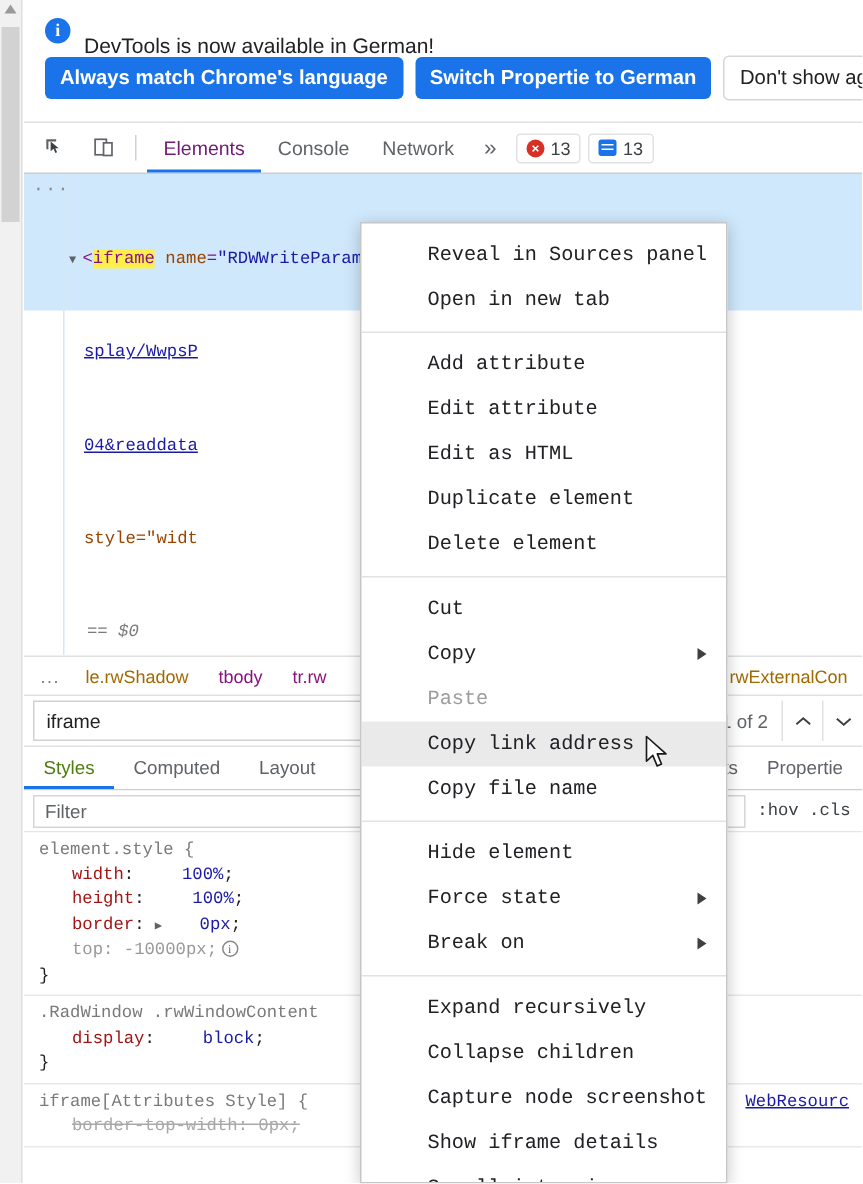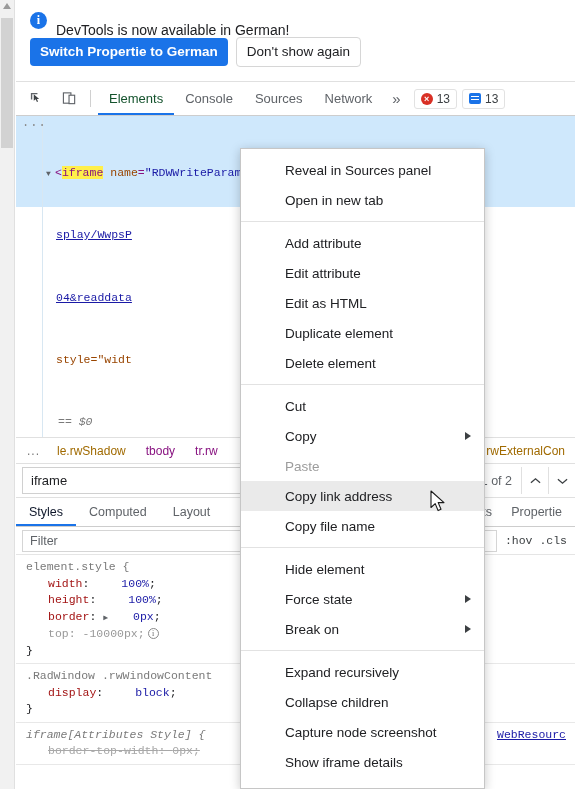--- a/index.html
+++ b/index.html
@@ -94,21 +94,21 @@
   }
   .tb-sep {
     width: 1px; height: 17px; background: #d0d0d0; margin: 0 7px 0 8px;
   }
   .dt-tab {
     font-size: 13px; color: #5f6368;
     padding: 0 11px; height: 33px;
     display: flex; align-items: center;
     cursor: pointer; white-space: nowrap;
   }
-  .dt-tab.active { color: #14532d; box-shadow: inset 0 -2px 0 #1a73e8; }
+  .dt-tab.active { color: #701a75; box-shadow: inset 0 -2px 0 #1a73e8; }
   .dt-more { font-size: 15px; color: #5f6368; padding: 0 9px; cursor: pointer; }
   .badge-group { display: flex; align-items: center; margin-left: 4px; gap: 5px; }
   .badge {
     display: flex; align-items: center; gap: 4px;
     border: 1px solid #e2e2e2; border-radius: 3px;
     padding: 2px 6px; font-size: 12px; color: #3c4043;
     background: #fff; cursor: pointer;
   }
   .dot-err {
     width: 12px; height: 12px; border-radius: 50%;
@@ -201,21 +201,21 @@
     width: 559px; height: 29px;
     background: #ffffff;
     border-bottom: 1px solid #cdcdcd;
     display: flex; align-items: center;
   }
   .st-tab {
     font-size: 12.5px; color: #5f6368;
     padding: 0 13px; height: 28px;
     display: flex; align-items: center; cursor: pointer; white-space: nowrap;
   }
-  .st-tab.active { color: #0f172a; box-shadow: inset 0 -2px 0 #1a73e8; }
+  .st-tab.active { color: #4d7c0f; box-shadow: inset 0 -2px 0 #1a73e8; }
 
   
   .filterrow {
     position: absolute; left: 16px; top: 527px;
     width: 559px; height: 28px;
     background: #ffffff;
     border-bottom: 1px solid #e5e5e5;
     display: flex; align-items: center;
   }
   .filter-input {
@@ -237,21 +237,21 @@
     position: absolute; left: 16px; top: 555px;
     width: 559px; height: 234px;
     background: #ffffff;
     overflow: hidden;
     font-family: "Liberation Mono", monospace;
     font-size: 11.5px;
     line-height: 16.5px;
   }
   .rule { padding: 4px 0 4px 10px; border-bottom: 1px solid #e8e8e8; position: relative; }
   .sel { color: #7a7a7a; }
-  .sel-italic { color: #7a7a7a; font-style: italic; }
+  .sel-italic { color: #7a7a7a; }
   .prop { color: #a31515; padding-left: 22px; display: inline-block; }
   .val { color: #1a1aa6; margin-left: 25px; }
   .val-gray { color: #999; }
   .strike { text-decoration: line-through; color: #a8a8a8; }
   .brace { color: #202124; }
   .tri-inline { color: #5f6368; font-size: 8px; }
   .info-circ {
     display: inline-block; width: 11px; height: 11px;
     border: 1px solid #8a8a8a; border-radius: 50%;
     font-size: 8px; line-height: 9px; text-align: center;
@@ -275,21 +275,21 @@
     padding: 6px 0 0 0;
     overflow: hidden;
     height: 641px;
   }
   .mi {
     height: 30px; display: flex; align-items: center;
     padding: 0 12px 0 44px;
     font-size: 13.5px; color: #202124;
     cursor: pointer; position: relative;
     white-space: nowrap;
-    font-family: Liberation Sans, sans-serif;
+    font-family: Liberation Mono, monospace;
   }
   .mi.disabled { color: #9c9c9c; cursor: default; }
   .mi.hl { background: #eaeaea; }
   .mi .sub-arrow {
     position: absolute; right: 13px; top: 50%; margin-top: -4px;
     width: 0; height: 0;
     border-top: 4px solid transparent;
     border-bottom: 4px solid transparent;
     border-left: 6px solid #3c4043;
   }
@@ -307,20 +307,21 @@
     <div class="arrow-up"></div>
     <div class="thumb"></div>
   </div>
 
   <div class="infobar">
     <div class="infobar-row1">
       <div class="info-icon">i</div>
       <div class="info-text">DevTools is now available in German!</div>
     </div>
     <div class="infobar-row2">
+      <button class="btn-primary">Always match Chrome's language</button>
       <button class="btn-primary">Switch Propertie to German</button>
       <button class="btn-secondary">Don't show again</button>
     </div>
   </div>
 
   <div class="tabstrip">
     <div class="tb-icon">
       <svg width="15" height="15" viewBox="0 0 16 16" aria-hidden="true">
         <path d="M2 2 h7 v1.5 H3.5 V9 H2 Z" fill="#5f6368"></path>
         <path d="M2.2 2.2 L2.2 10.5 L4.6 8.4 L6.2 12 L7.6 11.3 L6.1 8 L9 8 Z" fill="#3c4043" transform="translate(3.2,1.6) scale(0.85)"></path>
@@ -328,21 +329,20 @@
     </div>
     <div class="tb-icon">
       <svg width="15" height="15" viewBox="0 0 16 16" aria-hidden="true">
         <rect x="1.5" y="2" width="8" height="11" fill="none" stroke="#5f6368" stroke-width="1.2"></rect>
         <rect x="7.5" y="4.5" width="6" height="9" fill="#fff" stroke="#5f6368" stroke-width="1.2"></rect>
       </svg>
     </div>
     <div class="tb-sep"></div>
     <div class="dt-tab active">Elements</div>
     <div class="dt-tab">Console</div>
-    <div class="dt-tab">Sources</div>
     <div class="dt-tab">Network</div>
     <div class="dt-more">»</div>
     <div class="badge-group">
       <div class="badge">
         <span class="dot-err">×</span>
         <span>13</span>
       </div>
       <div class="badge">
         <span class="sq-msg"></span>
         <span>13</span>

